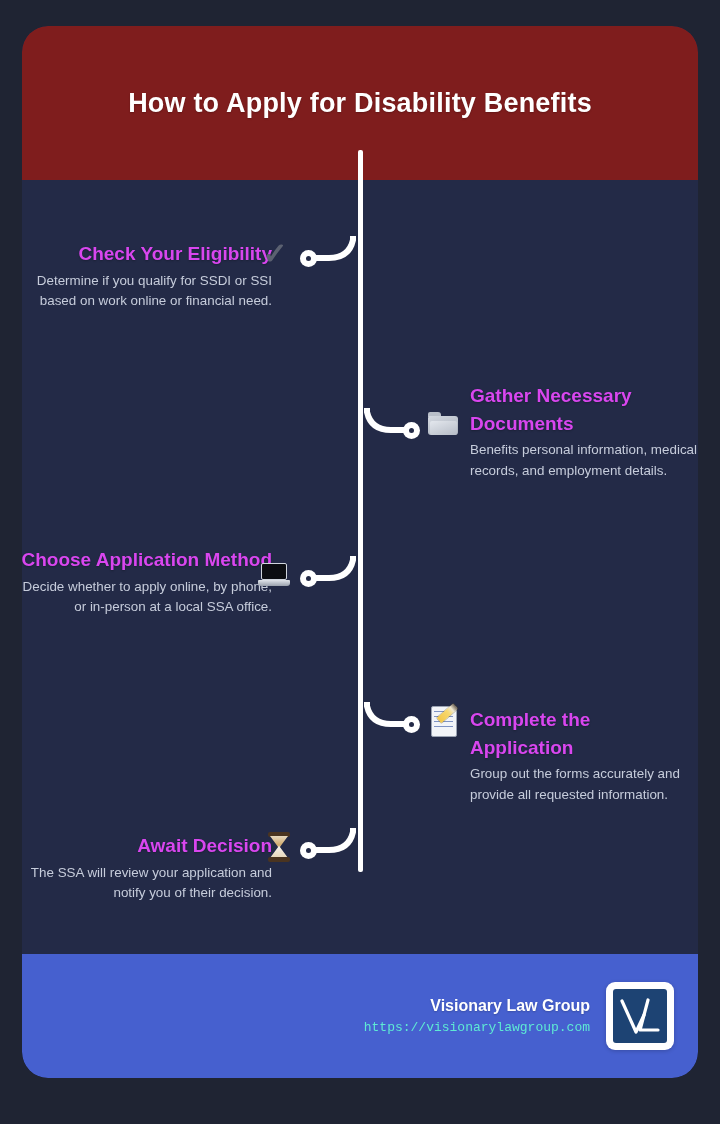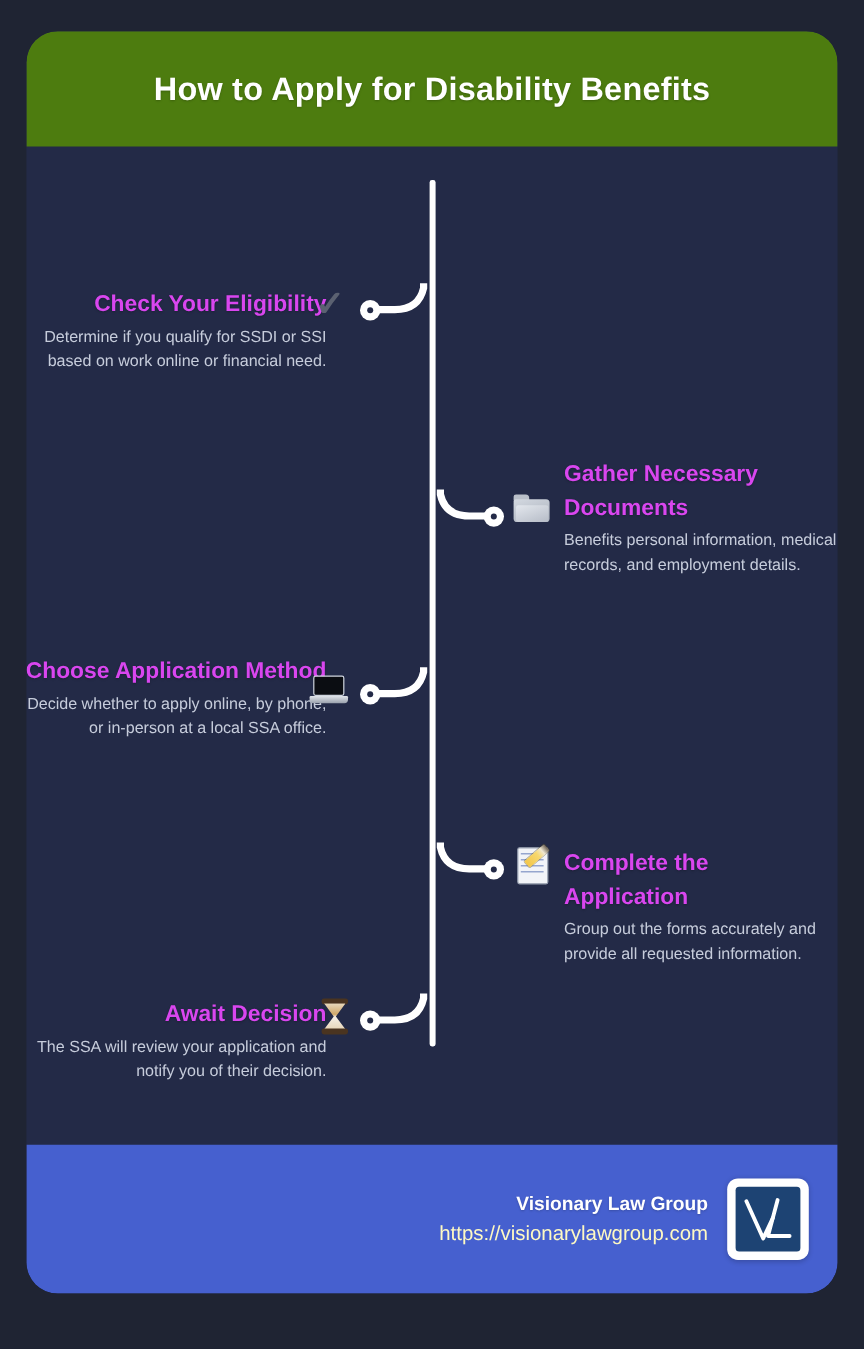--- a/index.html
+++ b/index.html
@@ -24,22 +24,22 @@
     width:676px; height:1052px;
     background:#232a47;
     border-radius:26px;
     overflow:hidden;
   }
 
   
   .header {
     position:absolute;
     left:0; top:0;
-    width:676px; height:96px;
-    background:#4d7c0f;
+    width:676px; height:154px;
+    background:#7f1d1d;
     border-radius:26px 26px 0 0;
     display:flex;
     align-items:center;
     justify-content:center;
   }
   .header-title {
     color:#ffffff;
     font-size:27px;
     font-weight:bold;
     letter-spacing:.2px;
@@ -204,22 +204,23 @@
   }
   .footer-text { text-align:right; margin-right:16px; }
   .footer-name {
     color:#ffffff;
     font-size:16px;
     font-weight:bold;
     text-shadow:0 1px 2px rgba(0,0,0,.2);
   }
   .footer-url {
     margin-top:5px;
-    color:#fef9c3;
-    font-size:17px;
+    color:#5eead4;
+    font-size:13px;
+    font-family:Liberation Mono, monospace;
   }
 
   .logo {
     width:68px; height:68px;
     background:#ffffff;
     border-radius:9px;
     display:flex; align-items:center; justify-content:center;
     box-shadow:0 1px 4px rgba(0,0,0,.2);
   }
   .logo-inner {

